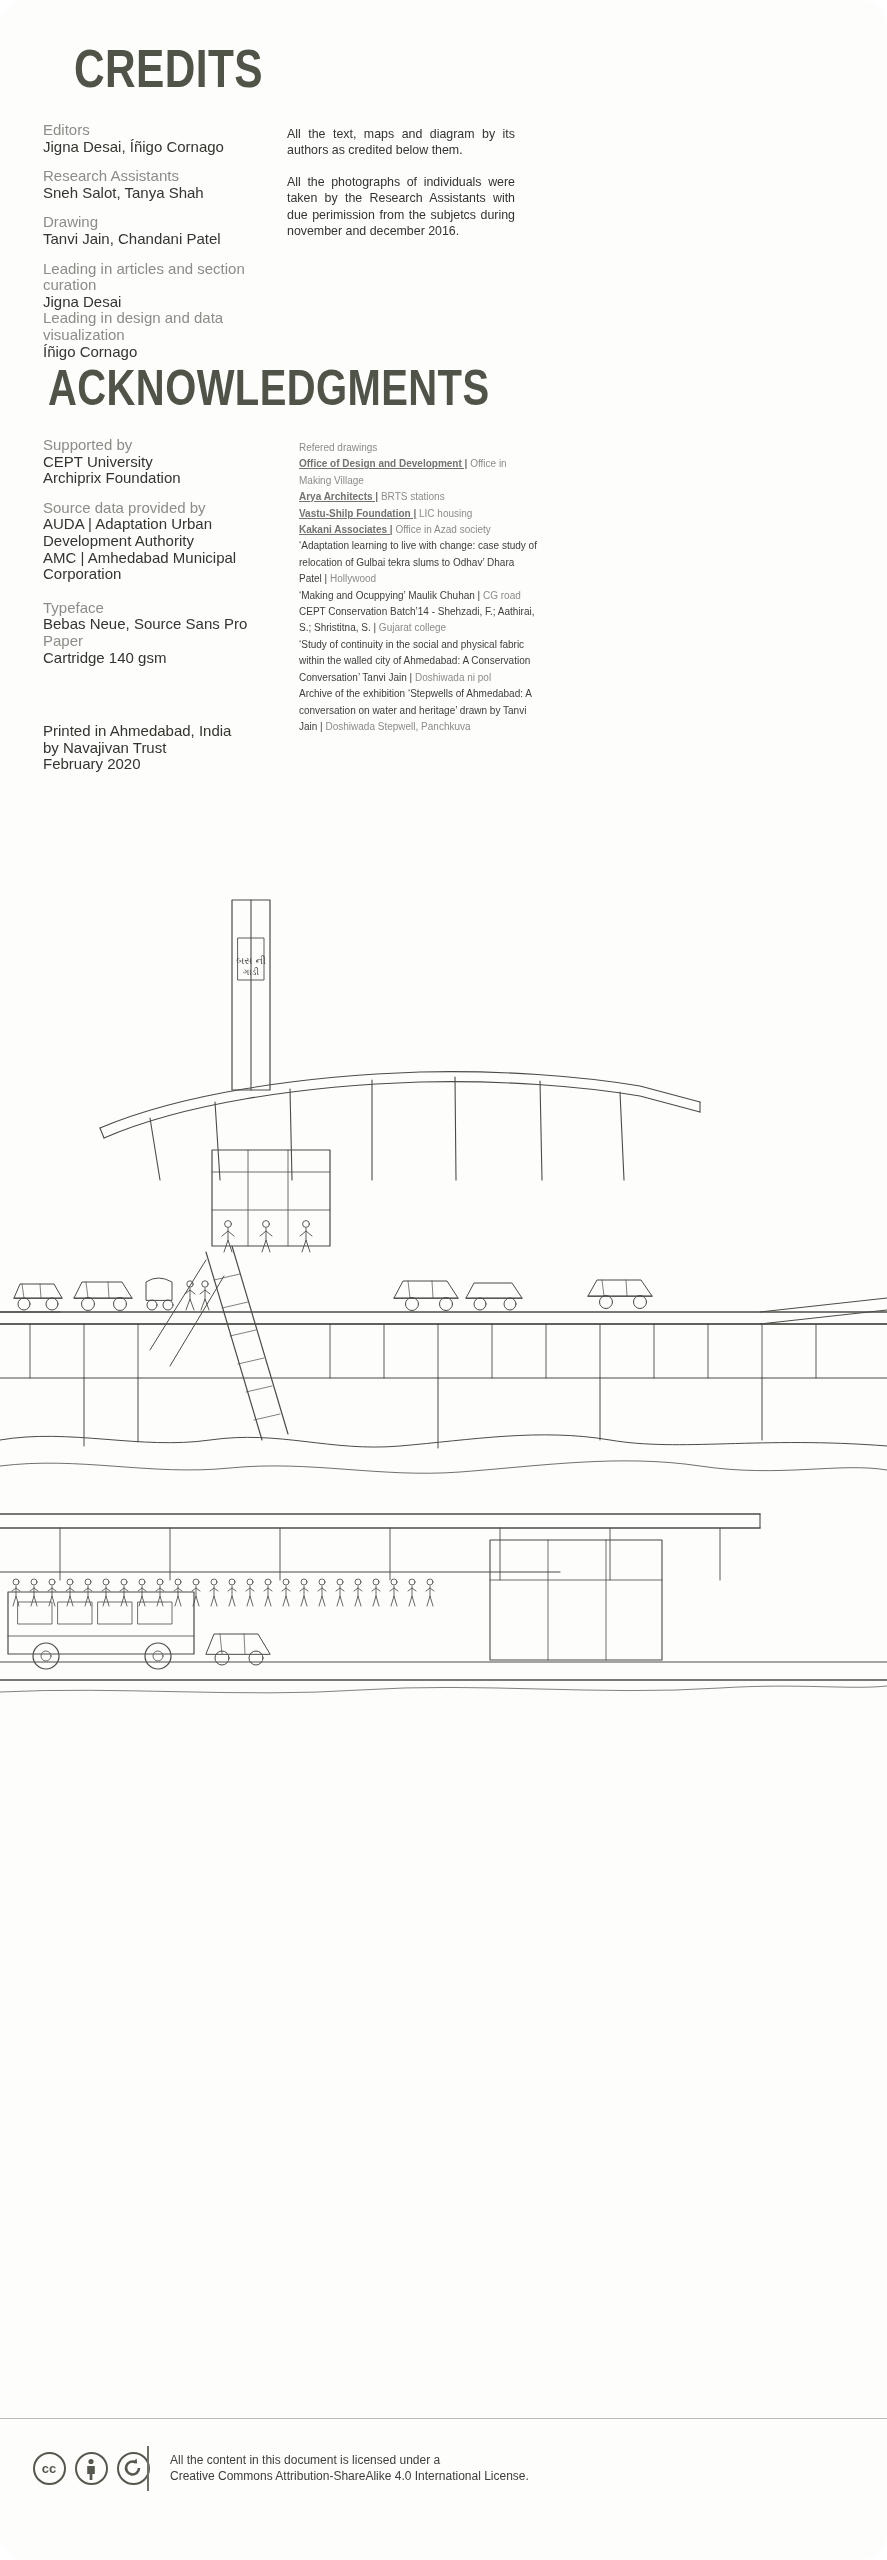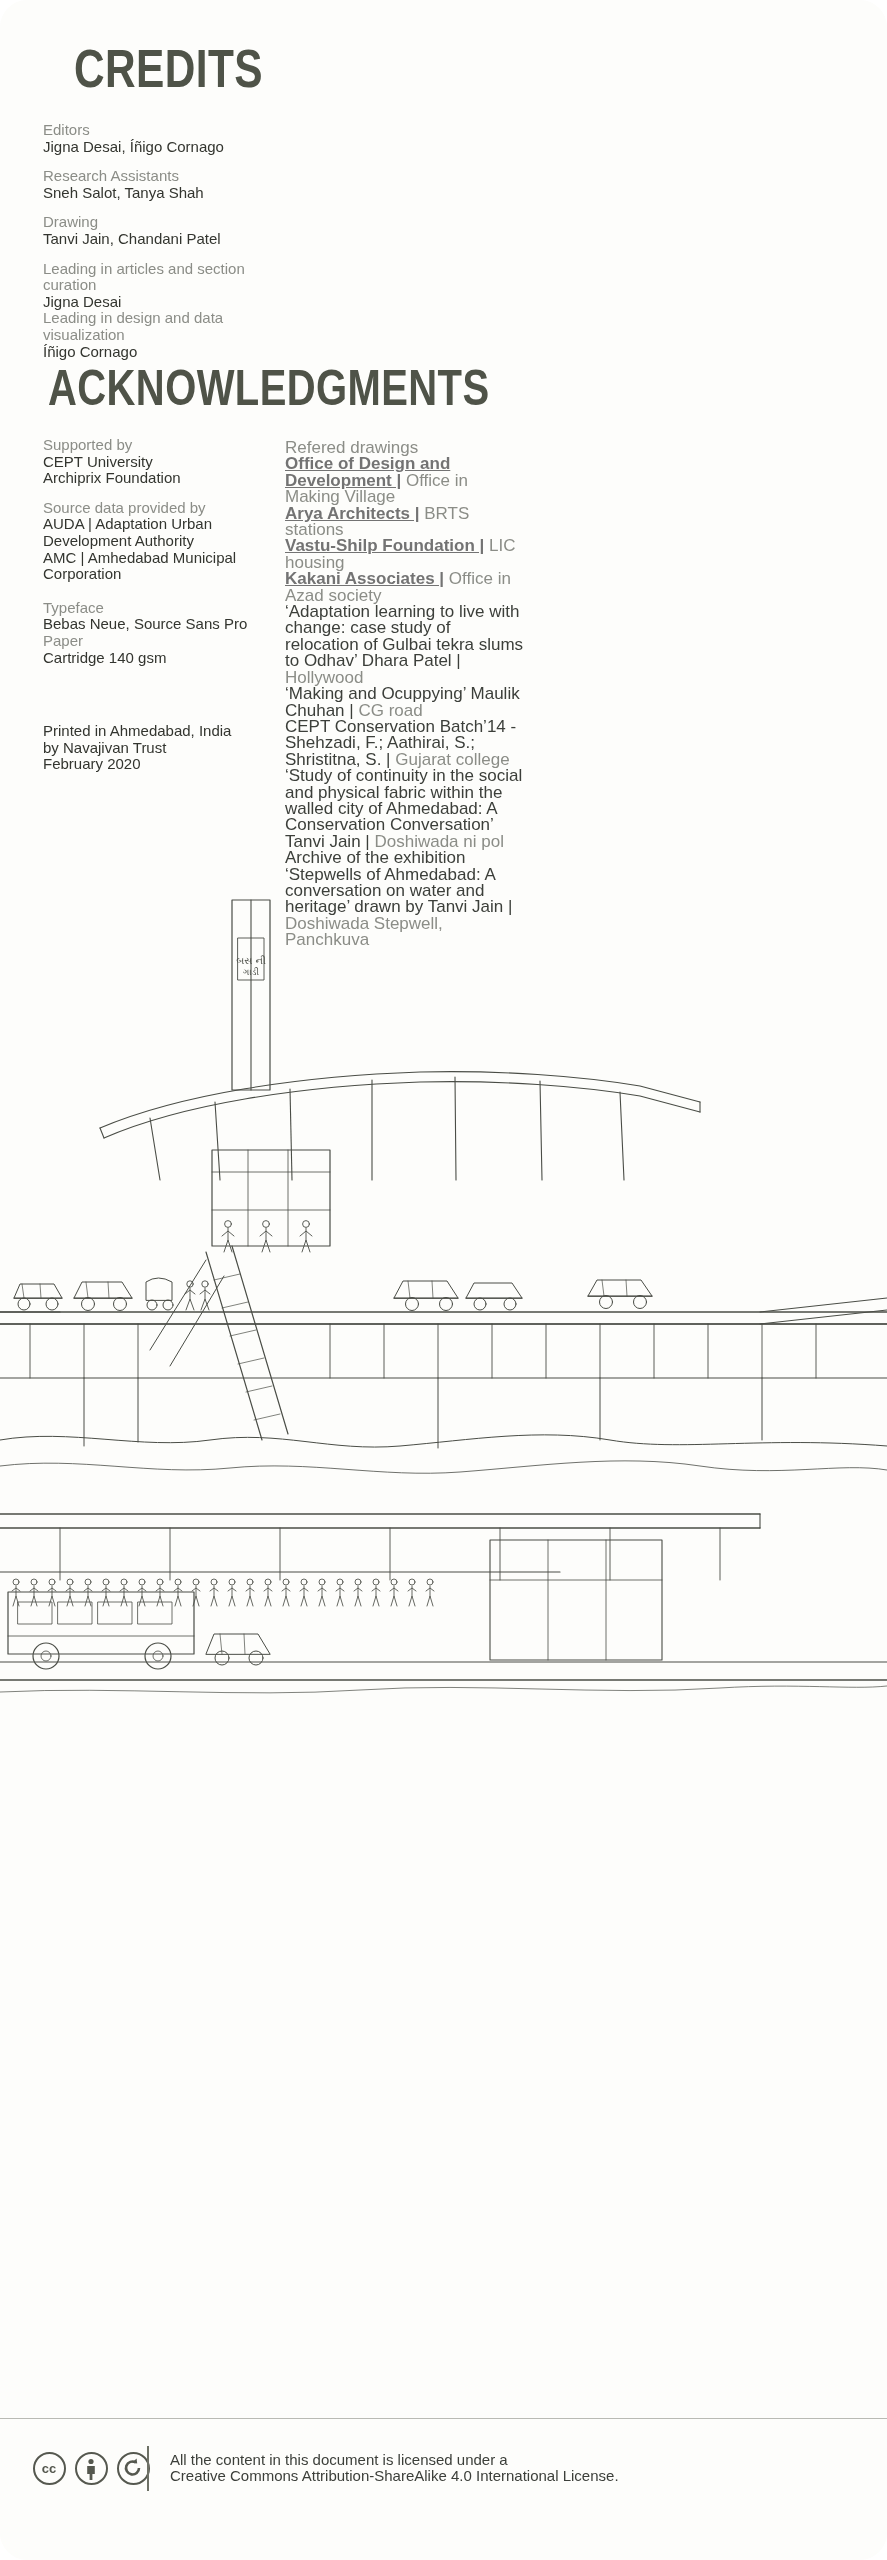--- a/index.html
+++ b/index.html
@@ -89,24 +89,24 @@
   }
 
   
   #ack-left {
     left: 43px;
     top: 437px;
     width: 232px;
   }
   
   #ack-right {
-    left: 285px;
+    left: 299px;
     top: 440px;
     width: 240px;
-    font-size: 17px;
+    font-size: 10px;
     line-height: 16.4px;
   }
   #ack-right .ref-line { display: block; }
   .bold-name { font-weight: bold; color: #737373; text-decoration: underline; }
   .light-desc { color: #8b8d87; }
 
   #printed-block {
     left: 43px;
     top: 723px;
     width: 240px;
@@ -161,21 +161,21 @@
     top: 28px;
     width: 1.5px;
     height: 45px;
     background: #6e7166;
   }
   #license-text {
     position: absolute;
     left: 170px;
     top: 34px;
     width: 620px;
-    font-size: 15px;
+    font-size: 12px;
     line-height: 16.4px;
     color: #3c3f3a;
   }
   #license-text span { display: block; }
 </style>
 </head>
 <body>
 
 <div class="page">
 
@@ -197,20 +197,24 @@
     <div class="entry tight">
       <span class="label">Leading in articles and section curation</span>
       <span class="value">Jigna Desai</span>
     </div>
     <div class="entry tight">
       <span class="label">Leading in design and data visualization</span>
       <span class="value">Íñigo Cornago</span>
     </div>
   </div>
 
+  <div class="col justified" id="credits-right">
+    <p>All the text, maps and diagram by its authors as credited below them.</p>
+    <p>All the photographs of individuals were taken by the Research Assistants with due perimission from the subjetcs during november and december 2016.</p>
+  </div>
 
   <div class="section-title" id="ack-title">ACKNOWLEDGMENTS</div>
 
   <div class="col" id="ack-left">
     <div class="entry">
       <span class="label">Supported by</span>
       <span class="value">CEPT University</span>
       <span class="value">Archiprix Foundation</span>
     </div>
     <div class="entry">

